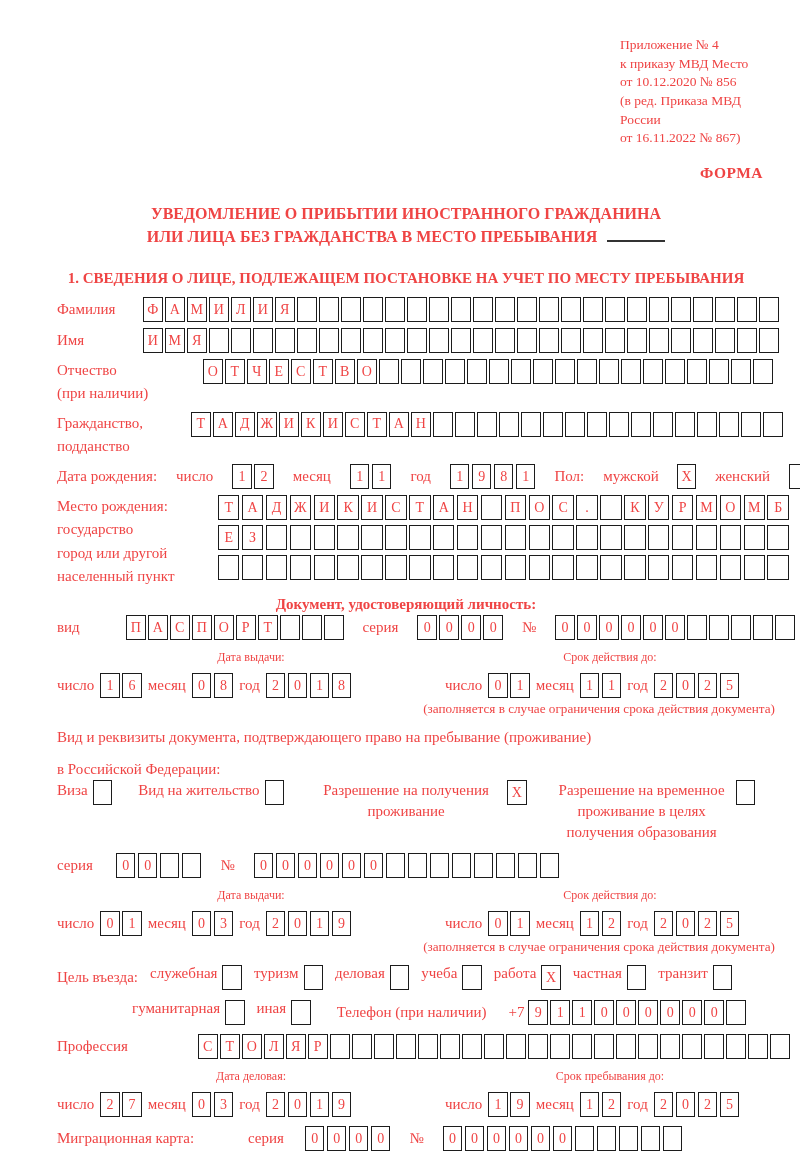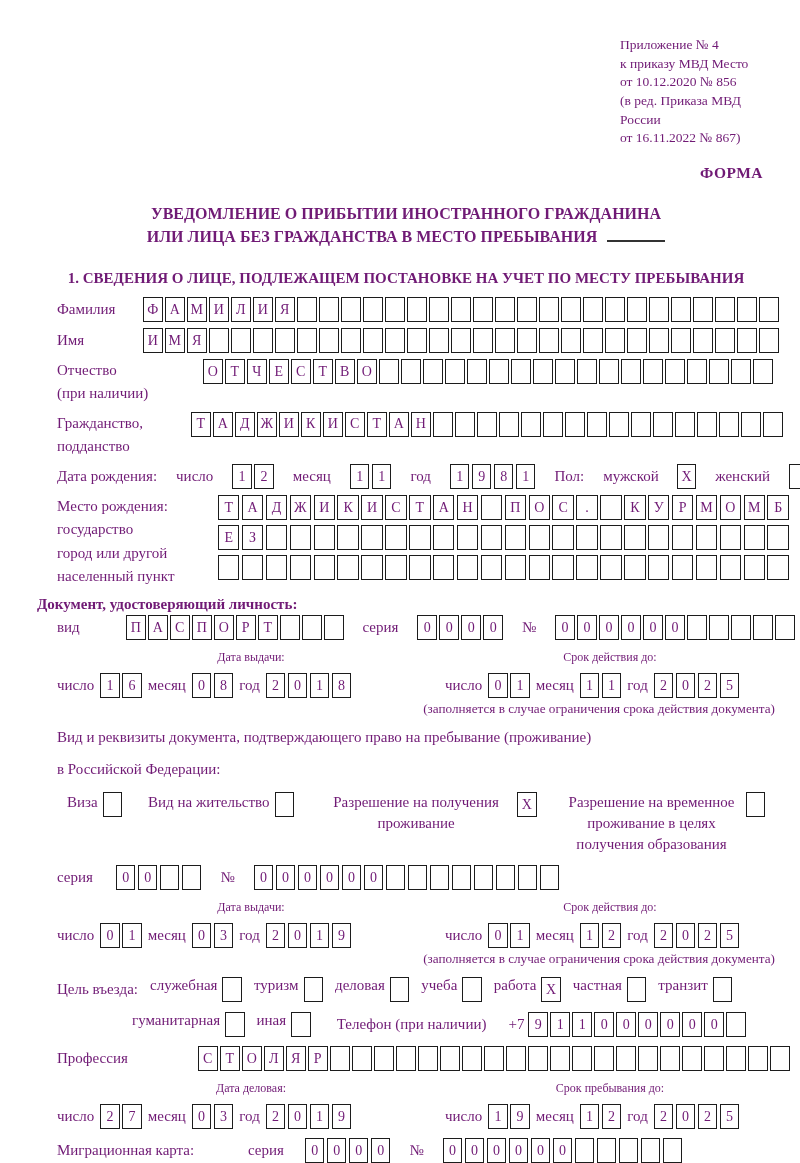--- a/index.html
+++ b/index.html
@@ -1,18 +1,18 @@
 <!DOCTYPE html>
 <html><head>
 <meta charset="utf-8">
 <style>
   html,body{margin:0;padding:0;background:#e8e8e8;}
   .page{
     position:relative;width:800px;height:1163px;background:#ffffff;
-    font-family:"Liberation Serif","DejaVu Serif",serif;color:#701a75;
+    font-family:"Liberation Serif","DejaVu Serif",serif;color:#ef4444;
     box-sizing:border-box;padding:36px 25px 0 57px;overflow:hidden;
   }
   .hdr{margin-left:563px;font-size:13.5px;line-height:1.38;}
   .forma{margin-top:16px;margin-right:12px;text-align:right;font-weight:bold;font-size:15.5px;letter-spacing:.5px;}
   .title{margin-top:20px;text-align:center;font-weight:bold;font-size:16px;line-height:1.45;margin-left:-20px;}
   .title-blank{display:inline-block;width:58px;border-bottom:2.5px solid #333;height:14px;margin-left:10px;}
   .sect{margin-top:22px;margin-left:-20px;text-align:center;font-weight:bold;font-size:15px;}
   .row{display:flex;align-items:center;margin-top:6px;font-size:15px;gap:13px;}
   .row.top{align-items:flex-start;}
   .lbl{flex-shrink:0;line-height:1.55;}
@@ -36,21 +36,21 @@
   .pair-hdr .g1{width:388px;text-align:center;}
   .pair-hdr .g2{flex:1;text-align:center;}
   .note{font-size:13.2px;text-align:right;margin-top:3px;}
   .para{font-size:15px;margin-top:9px;line-height:1.5;}
   .opt{display:inline-flex;align-items:flex-start;gap:5px;}
   .optlbl{line-height:1.4;}
   .optwrap{text-align:center;}
   .w185{width:192px;} .w175{width:178px;}
   .purp{display:flex;align-items:center;gap:4px;margin-top:10px;font-size:15px;flex-wrap:nowrap;}
   .purp .sp{margin-left:8px;}
-  .doc-h{font-weight:bold;text-align:left;font-size:15px;margin-top:8px;margin-left:-20px;}
+  .doc-h{font-weight:bold;text-align:center;font-size:15px;margin-top:8px;margin-left:-20px;}
   .mt2{margin-top:2px;} .mt10{margin-top:10px;}
 </style>
 </head>
 <body>
 
 <div class="page">
 
   <div class="hdr">
     <div>Приложение № 4</div>
     <div>к приказу МВД Место</div>
@@ -410,21 +410,21 @@
           <span class="cell">2</span>
           <span class="cell">5</span>
         </span>
     </span>
   </div>
   <div class="note">(заполняется в случае ограничения срока действия документа)</div>
 
   <div class="para">Вид и реквизиты документа, подтверждающего право на пребывание (проживание)</div>
   <div class="para">в Российской Федерации:</div>
 
-  <div class="row top" style="margin-left:0;margin-top:12px;gap:26px;justify-content:center;">
+  <div class="row top" style="margin-left:0;margin-top:0;gap:26px;">
     <span class="opt">
       <span class="optlbl">Виза</span>
       <span class="cells">
           <span class="cell"></span>
         </span>
     </span>
     <span class="opt">
       <span class="optlbl">Вид на жительство</span>
       <span class="cells">
           <span class="cell"></span>

